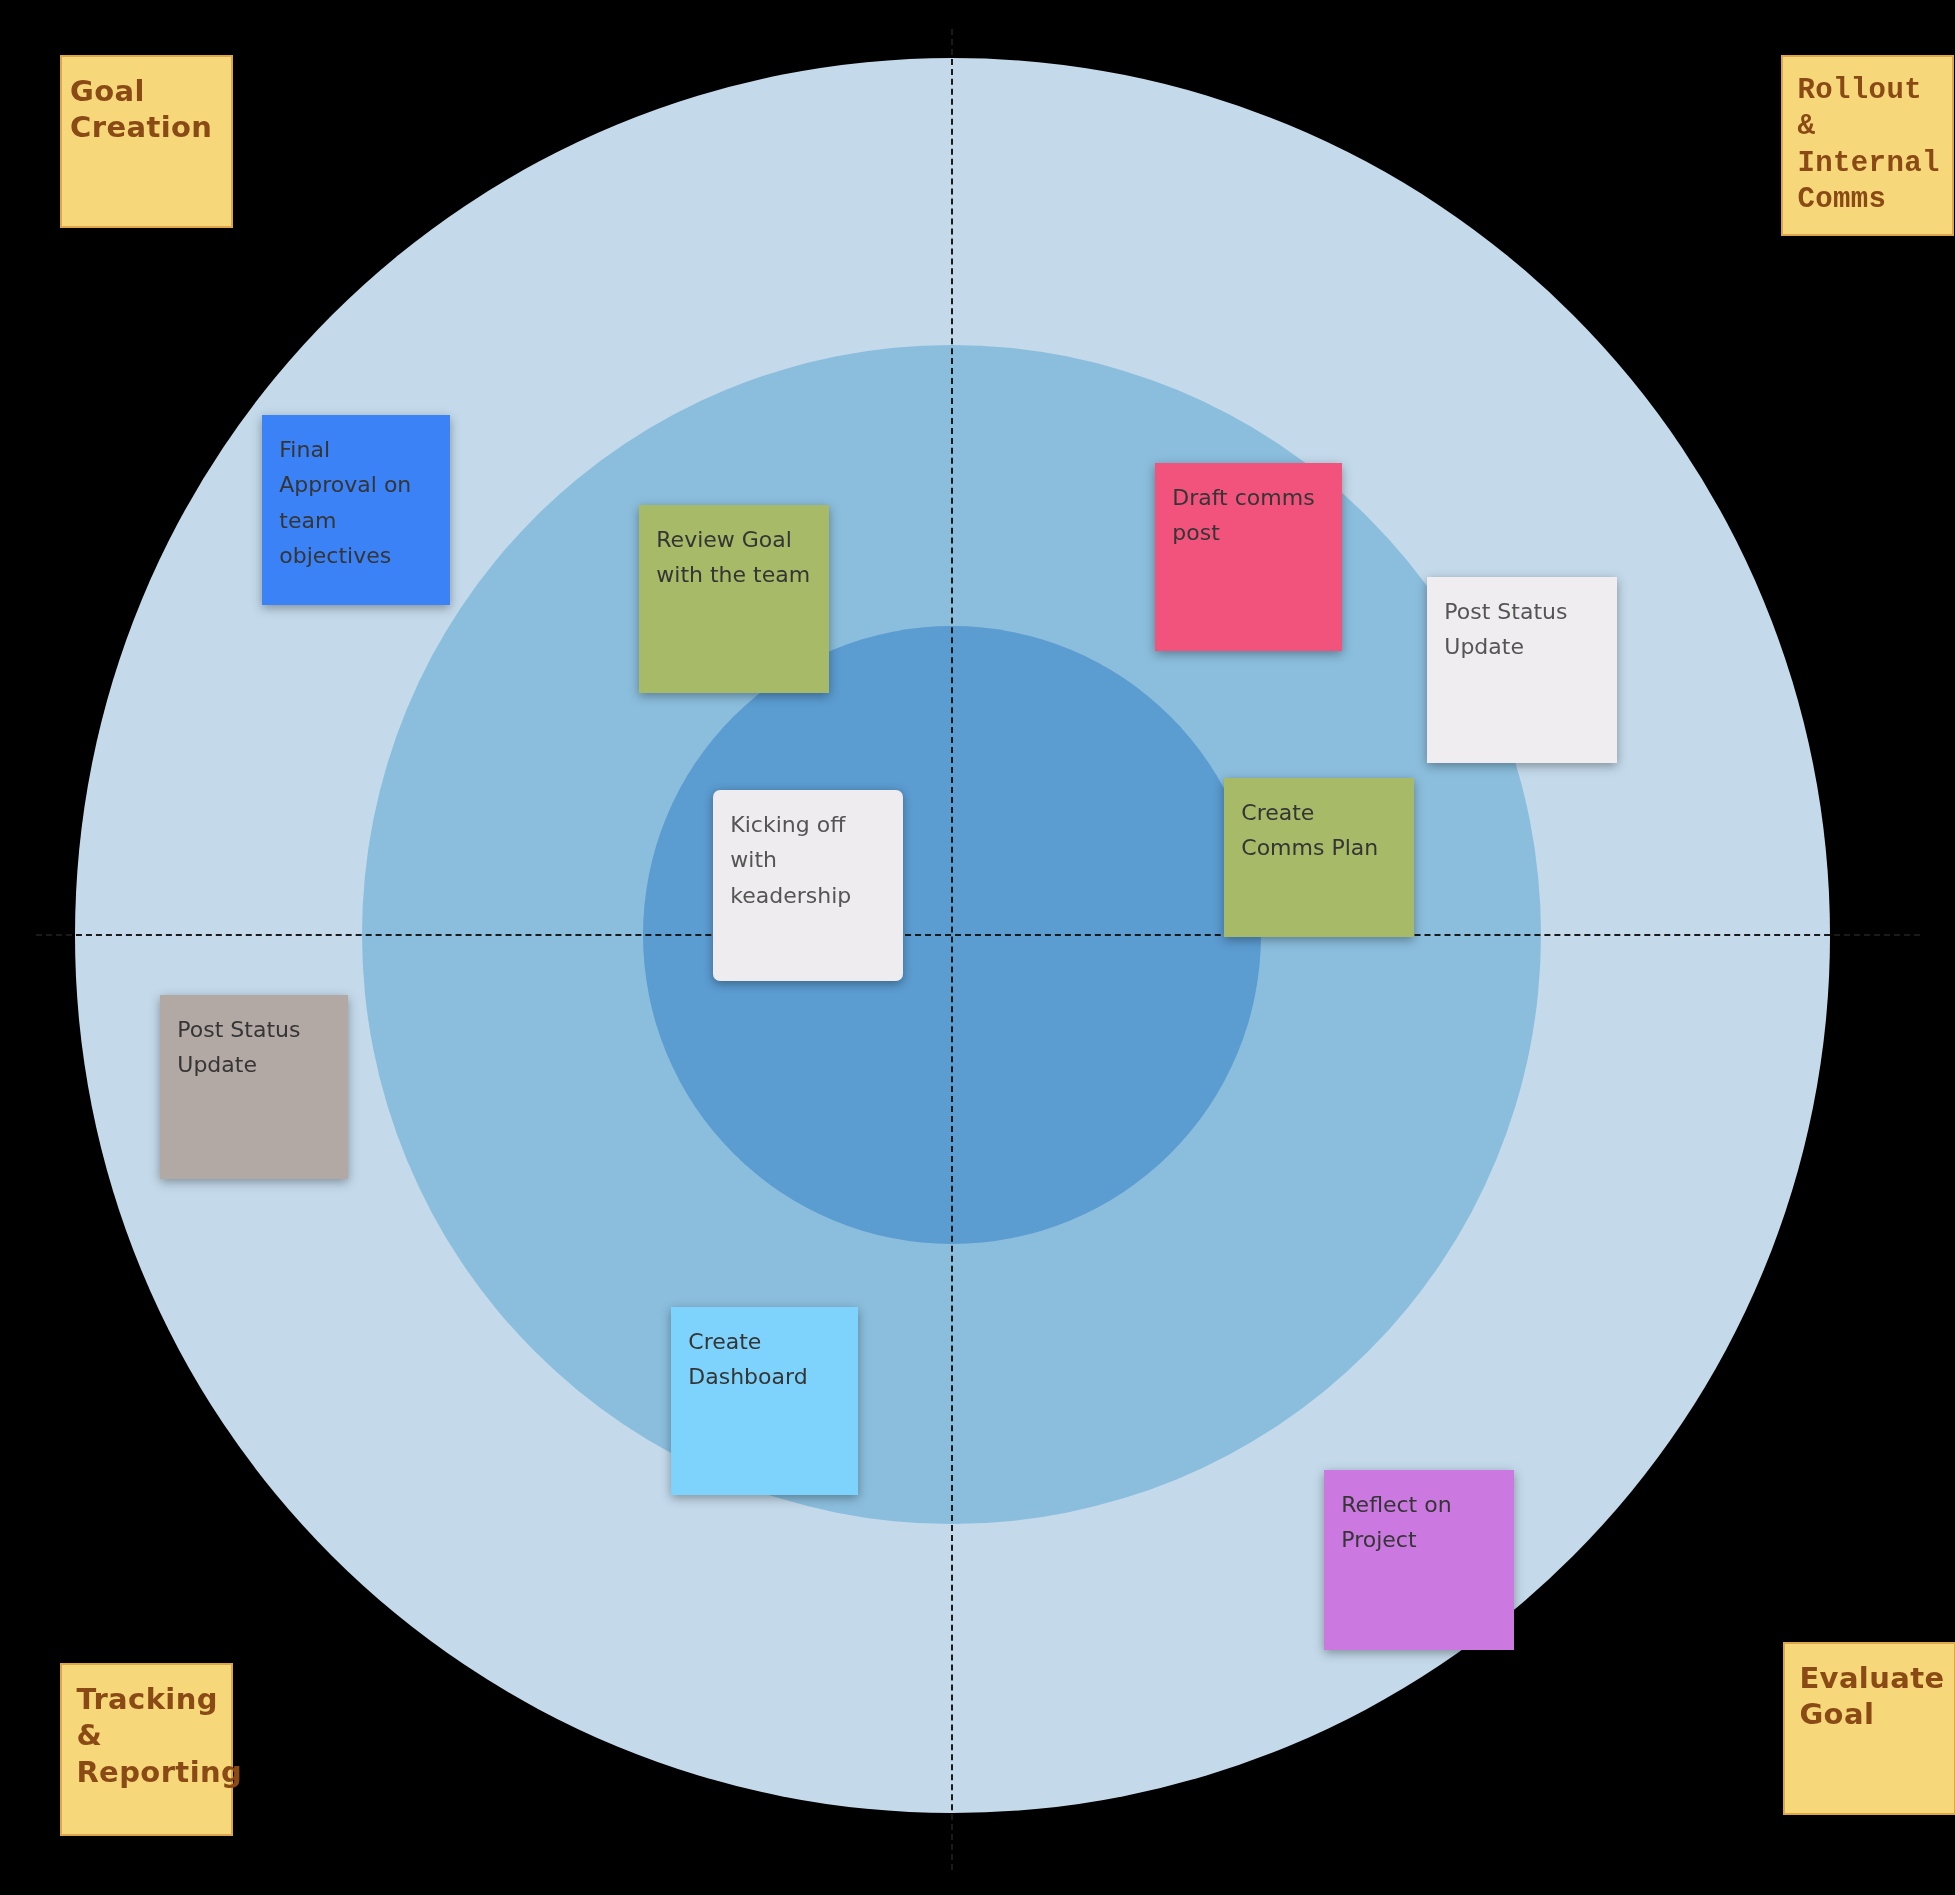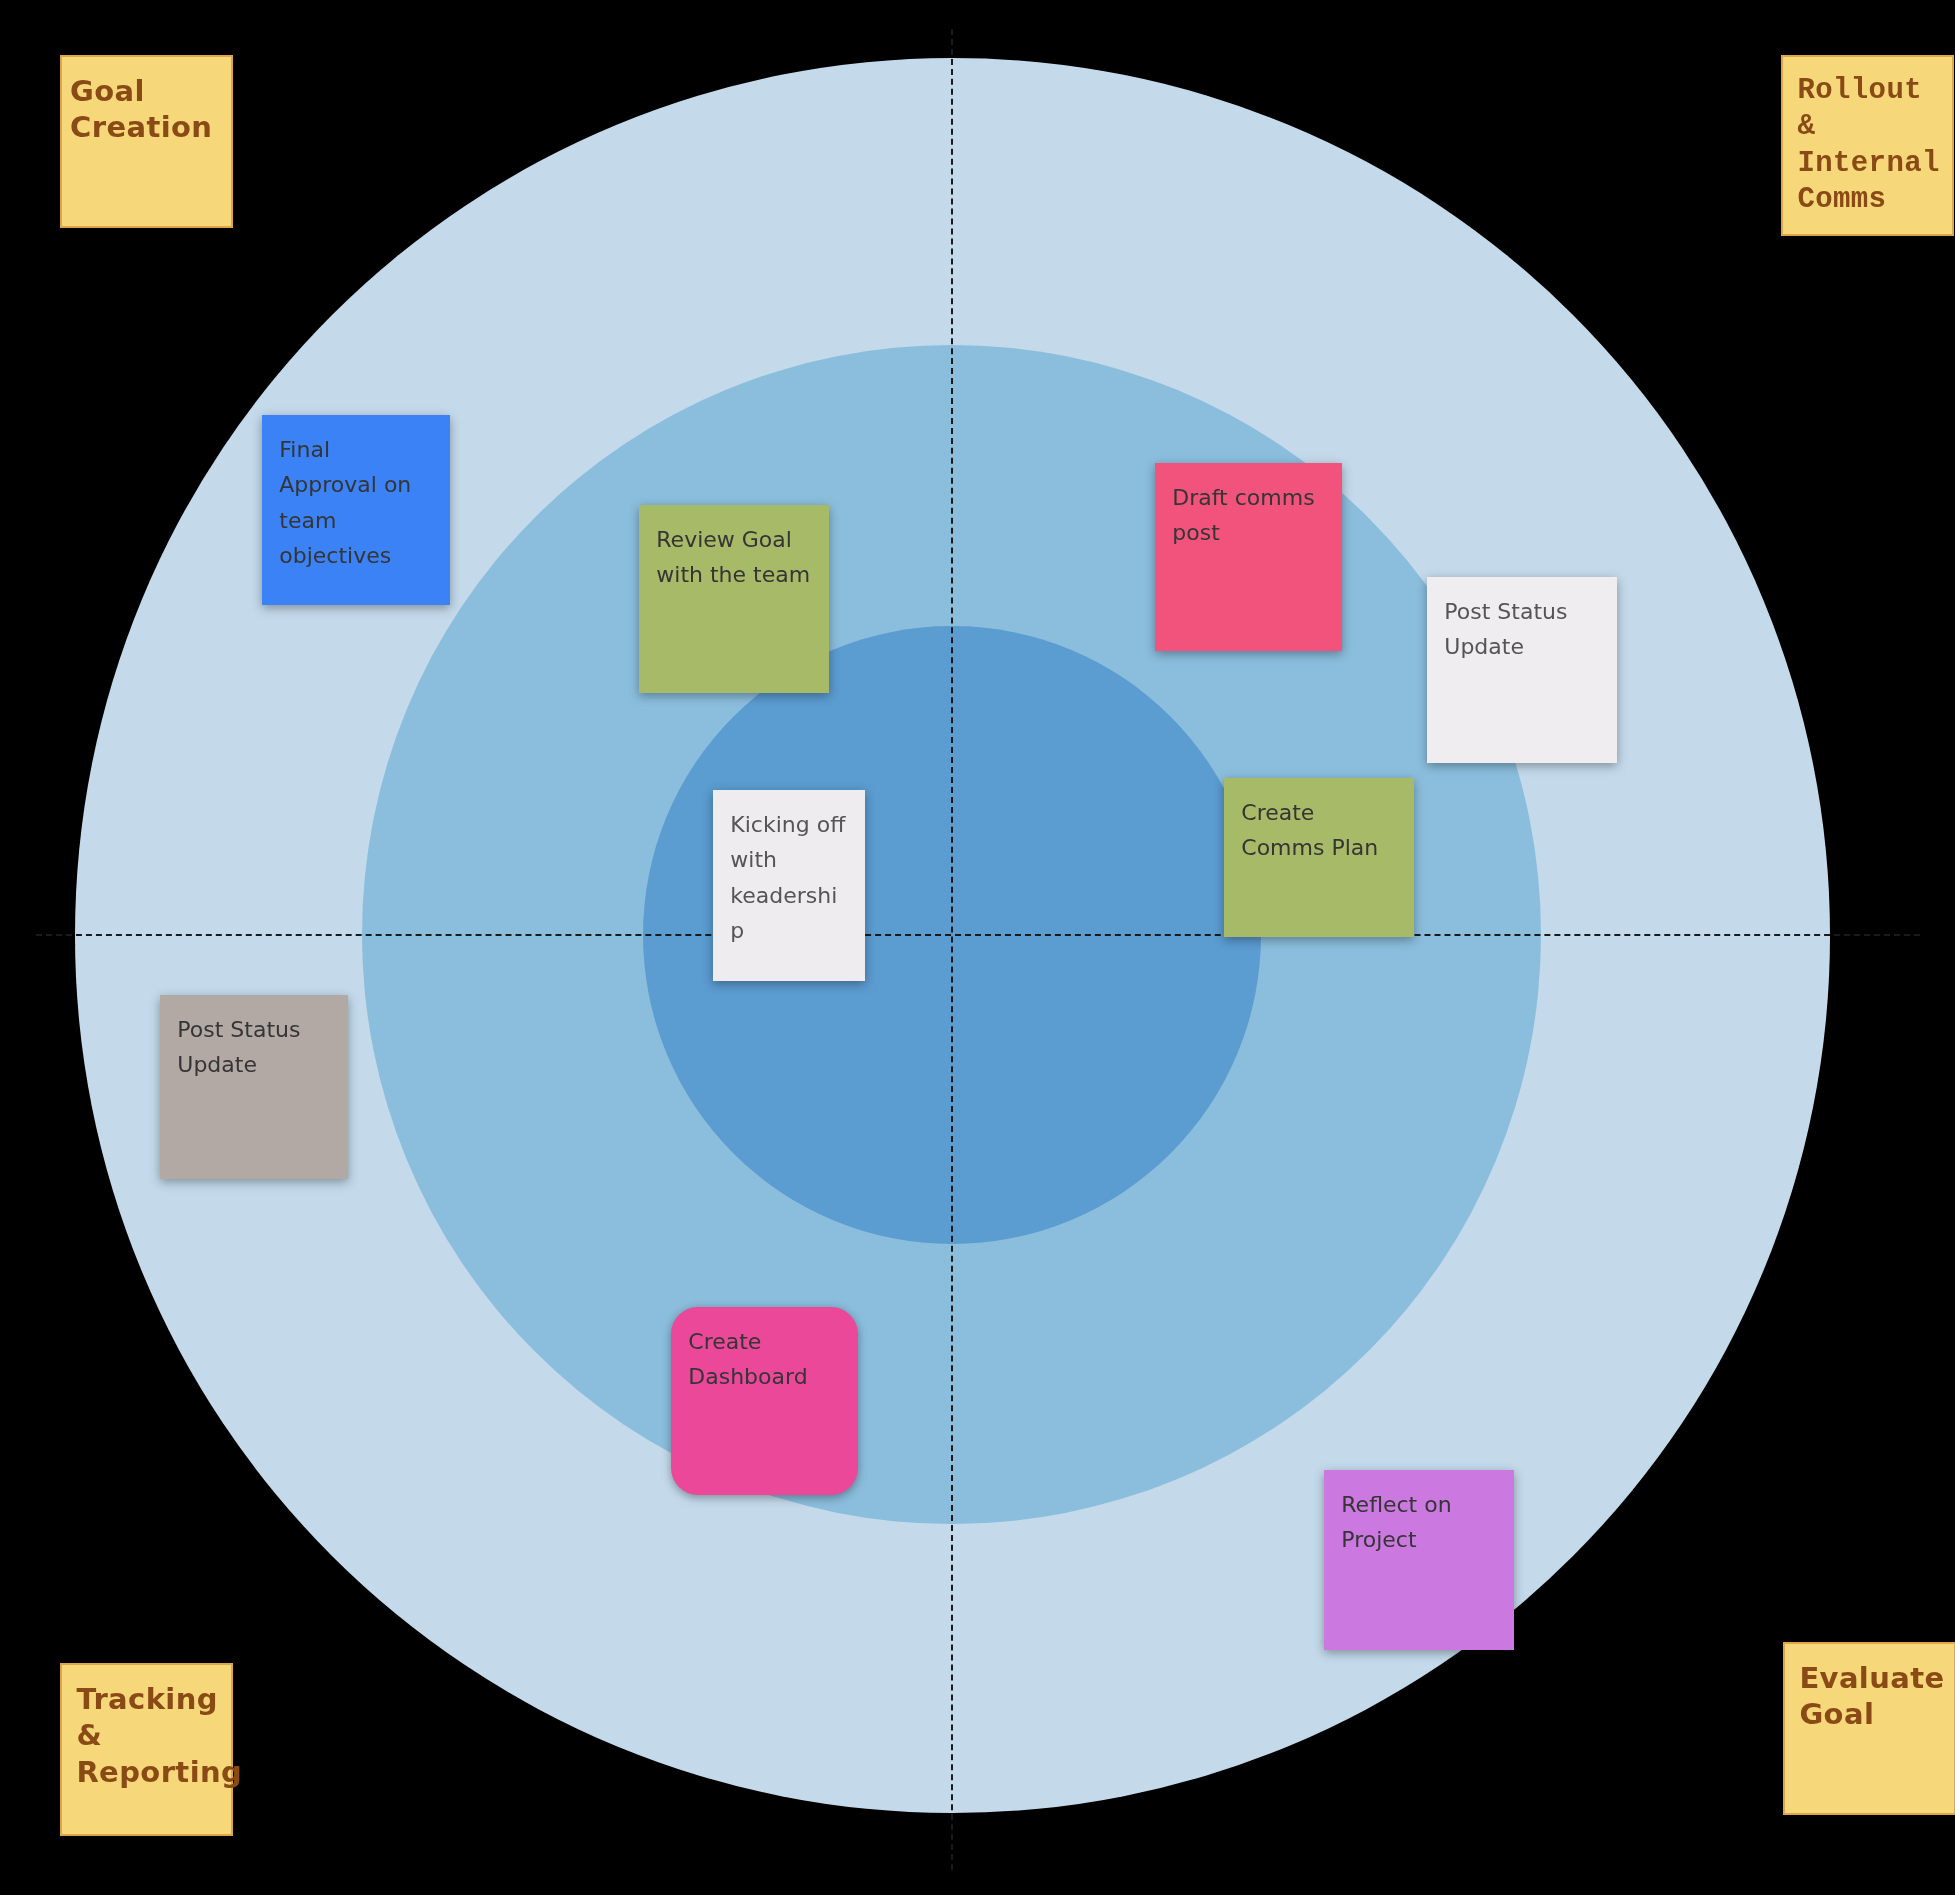--- a/index.html
+++ b/index.html
@@ -48,21 +48,21 @@
     line-height: 1.6;
     color: #353535;
     box-shadow: 0 2.9px 10px rgba(0,0,0,0.35);
     word-wrap: break-word;
   }
   .note-1 { left: 262px;  top: 415px;  width: 188px; height: 190px; }
   .note-2 { left: 639px;  top: 505px;  width: 190px; height: 188px; }
   .note-3 { left: 1123px; top: 463px;  width: 187px; height: 188px; margin-left: 32px; }
   .note-4 { left: 1427px; top: 577px;  width: 190px; height: 186px; }
   .note-5 { left: 1224px; top: 778px; width: 190px; height: 159px; }
-  .note-6 { left: 713px;  top: 790px; width: 152px; height: 191px; color: #555; }
+  .note-6 { left: 713px;  top: 790px; width: 190px; height: 191px; color: #555; border-radius: 7px; }
   .note-7 { left: 160px;  top: 995px; width: 188px; height: 184px; }
   .note-8 { left: 671px;  top: 1307px; width: 187px; height: 188px; }
   .note-9 { left: 1324px; top: 1470px; width: 190px; height: 180px; }
   .note-4 { color: #555; }
 
   .quadrant-label {
     position: absolute;
     box-sizing: border-box;
     width: 173px;
     min-height: 173px;
@@ -92,21 +92,21 @@
   <div class="axis-v"></div>
   <div class="axis-h"></div>
 
   <div class="sticky-note note-1" style="background-color: #3b82f6;"><span>Final Approval on team objectives</span></div>
   <div class="sticky-note note-2" style="background-color: rgb(167, 186, 103);"><span>Review Goal with the team</span></div>
   <div class="sticky-note note-3" style="background-color: rgb(241, 83, 124);"><span>Draft comms post</span></div>
   <div class="sticky-note note-4" style="background-color: rgb(239, 237, 239);"><span>Post Status Update</span></div>
   <div class="sticky-note note-5" style="background-color: rgb(167, 186, 103);"><span>Create Comms Plan</span></div>
   <div class="sticky-note note-6" style="background-color: rgb(239, 236, 239);"><span>Kicking off with keadership</span></div>
   <div class="sticky-note note-7" style="background-color: rgb(178, 169, 164);"><span>Post Status Update</span></div>
-  <div class="sticky-note note-8" style="background-color: #ec4899; border-radius: 27px;"><span>Create Dashboard</span></div>
+  <div class="sticky-note note-8" style="background-color: #7dd3fc;"><span>Create Dashboard</span></div>
   <div class="sticky-note note-9" style="background-color: rgb(203, 121, 224);"><span>Reflect on Project</span></div>
 
   <div class="quadrant-label label-tl" style="background-color: rgb(246, 216, 123); padding-left: 8px;"><span>Goal Creation</span></div>
   <div class="quadrant-label label-tr" style="background-color: rgb(246, 216, 123);"><span>Rollout &amp; Internal Comms</span></div>
   <div class="quadrant-label label-br" style="background-color: rgb(246, 216, 123);"><span>Evaluate Goal</span></div>
   <div class="quadrant-label label-bl" style="background-color: rgb(246, 216, 123);"><span>Tracking &amp; Reporting</span></div>
 
 </div>
 
 

